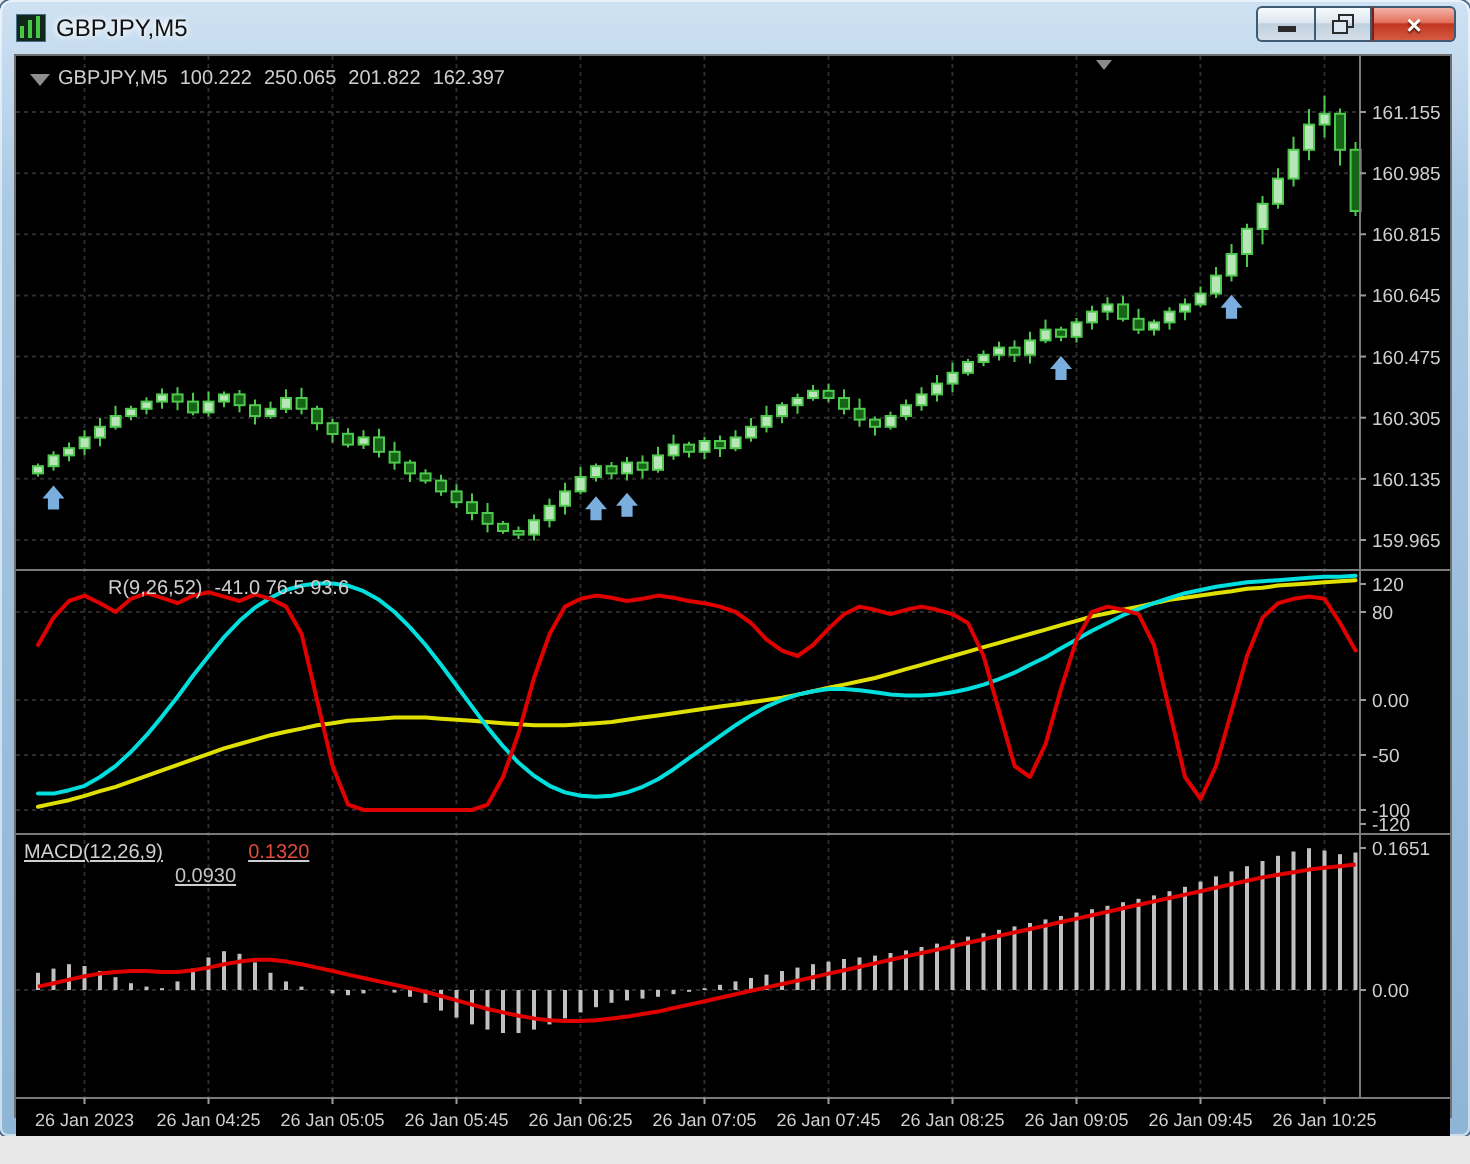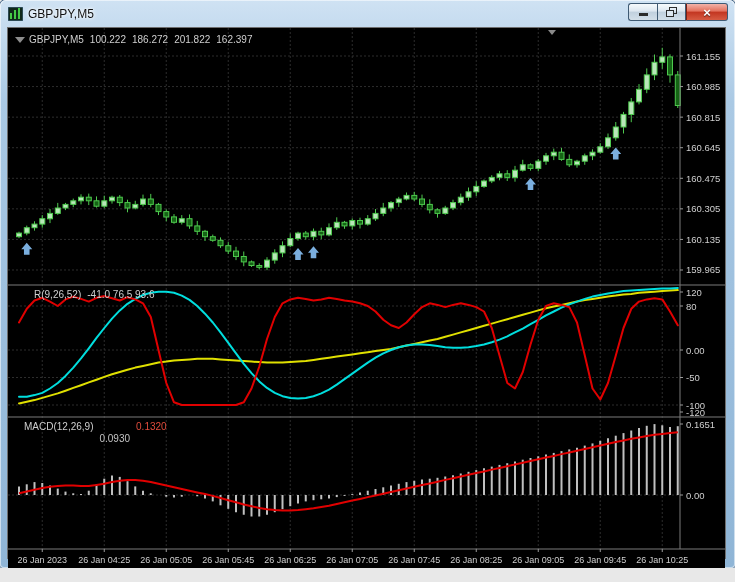--- a/index.html
+++ b/index.html
@@ -24,22 +24,22 @@
         background:linear-gradient(#f2b3a9,#e3705c 45%,#c23520 50%,#d65b42);}
   .glyph-min{width:9px;height:3px;background:#2b2b2b;}
   .glyph-restore{position:relative;width:11px;height:10px;}
   .glyph-restore::before{content:"";position:absolute;left:3px;top:0;width:6px;height:5px;border:1px solid #2b2b2b;}
   .glyph-restore::after{content:"";position:absolute;left:0;top:3px;width:6px;height:5px;border:1px solid #2b2b2b;background:#dde7f0;}
   .glyph-close{color:#fff;font-size:13px;font-weight:bold;line-height:1;text-shadow:0 1px 1px rgba(0,0,0,.6);}
   .chart-frame{position:absolute;left:7px;right:9px;top:27px;bottom:9px;background:#000;border:1px solid #6f6f6f;}
   #chart-svg{display:block;}
   .pane-header{position:absolute;font-size:10px;color:#cfcfcf;white-space:nowrap;display:flex;gap:6px;}
   .ph-price{left:21px;top:6px;}
-  .ph-wpr{left:0;top:261px;padding-left:26px;}
-  .ph-macd{left:16px;top:393px;}
+  .ph-wpr{left:20px;top:261px;padding-left:26px;}
+  .ph-macd{left:4px;top:393px;text-decoration:underline;}
   .dropdown-triangle{position:absolute;left:7px;top:9px;width:0;height:0;
       border-left:5px solid transparent;border-right:5px solid transparent;border-top:6px solid #8d8d8d;}
   .val-silver{color:#c4c4c4;margin-top:12px;}
   .val-red{color:#e04c3c;}
 </style>
 </head>
 <body>
 
 <div class="window">
   <div class="titlebar">
@@ -417,21 +417,21 @@
         <line x1="592.25" y1="521" x2="592.25" y2="524" stroke="#9a9a9a"></line>
         <text x="592.25" y="535" fill="#cfcfcf" text-anchor="middle" font-size="9" font-family="&quot;Liberation Sans&quot;, sans-serif">26 Jan 09:45</text>
         <line x1="654.25" y1="521" x2="654.25" y2="524" stroke="#9a9a9a"></line>
         <text x="654.25" y="535" fill="#cfcfcf" text-anchor="middle" font-size="9" font-family="&quot;Liberation Sans&quot;, sans-serif">26 Jan 10:25</text>
       </svg>
 
     <span class="dropdown-triangle"></span>
     <div class="pane-header ph-price">
       <span>GBPJPY,M5</span>
       <span>100.222</span>
-      <span>186.272</span>
+      <span>250.065</span>
       <span>201.822</span>
       <span>162.397</span>
     </div>
     <div class="pane-header ph-wpr">
       <span>R(9,26,52)</span>
       <span>-41.0 76.5 93.6</span>
     </div>
     <div class="pane-header ph-macd">
       <span>MACD(12,26,9)</span>
       <span class="val-silver">0.0930</span>

